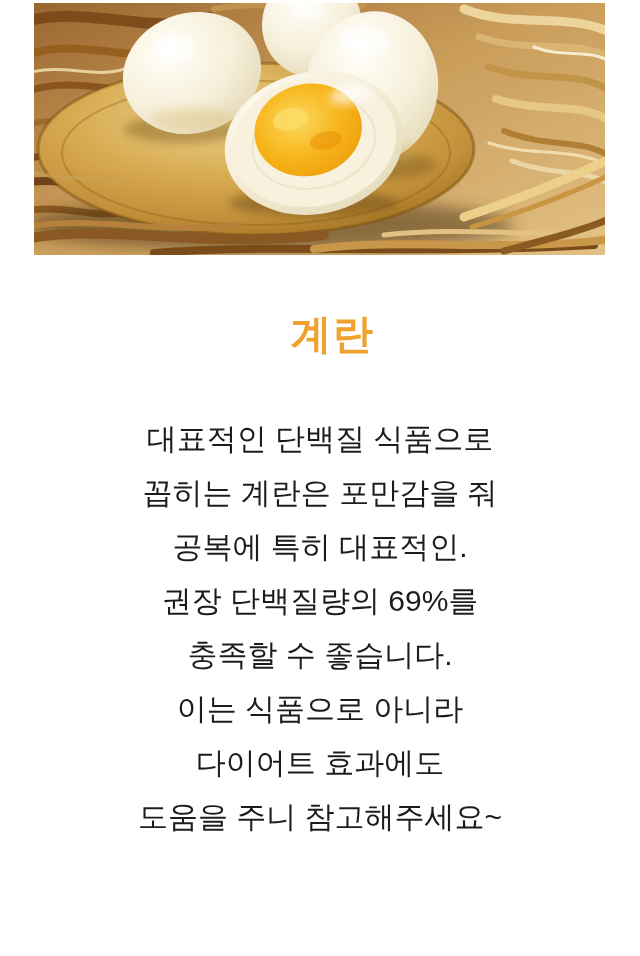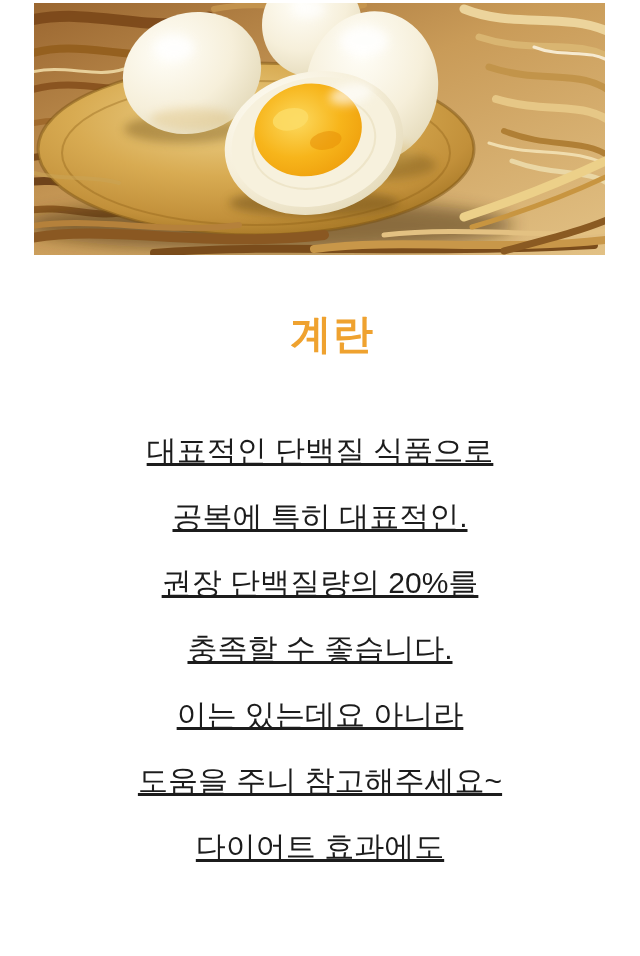--- a/index.html
+++ b/index.html
@@ -46,23 +46,22 @@
     top: 410px;
     left: 0;
     width: 640px;
     text-align: center;
     font-size: 30px;
     line-height: 50px;
     font-weight: 400;
     color: var(--text-color, #1C1C1C);
   }
   .paragraph p {
-    margin: 16px;
+    margin: 4px;
     padding: 0;
-    text-decoration: underline;
   }
 </style>
 </head>
 <body>
 
 <div>
 
   <figure class="photo">
     <svg viewBox="0 0 571 252" preserveAspectRatio="none">
       <defs>
@@ -166,21 +165,22 @@
         <path d="M438,224 C492,208 540,190 584,168" stroke="#C89540" stroke-width="5"></path>
         <path d="M470,248 C515,236 555,226 584,212" stroke="#8A5A22" stroke-width="7"></path>
       </g>
     </svg>
   </figure>
 
   <h1 class="title">계란</h1>
 
   <div class="paragraph">
     <p>대표적인 단백질 식품으로</p>
+    <p>꼽히는 계란은 포만감을 줘</p>
     <p>공복에 특히 대표적인.</p>
-    <p>권장 단백질량의 20%를</p>
+    <p>권장 단백질량의 69%를</p>
     <p>충족할 수 좋습니다.</p>
-    <p>이는 있는데요 아니라</p>
+    <p>이는 식품으로 아니라</p>
+    <p>다이어트 효과에도</p>
     <p>도움을 주니 참고해주세요~</p>
-    <p>다이어트 효과에도</p>
   </div>
 
 </div>
 
 </body></html>

